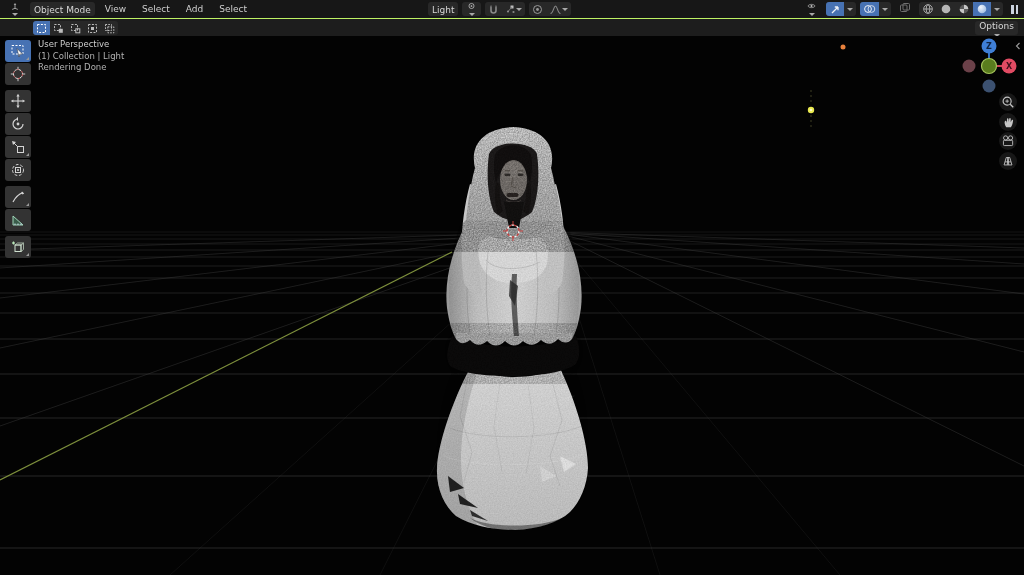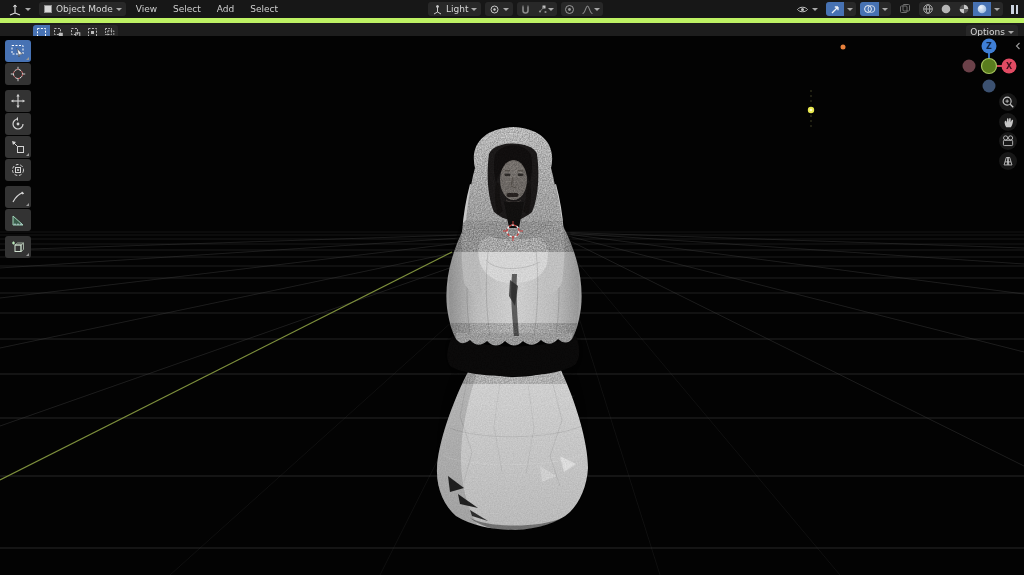--- a/index.html
+++ b/index.html
@@ -5,24 +5,24 @@
   :root{
     --accent:#4772b3; --header-bg:#171717; --tools-bg:#1d1d1d; --btn-bg:#282828;
     --toolbtn-bg:#333333; --text:#d6d6d6; --dim:#8a8a8a; --grid-line:#3d3d3d;
     --axis-x:#e24b63; --axis-y:#5a7c1e; --axis-z:#3f7fd6; --axis-y-line:#7d8f3c;
     --light-yellow:#e9e94f; --origin-orange:#e8813c;
   }
   *{box-sizing:border-box;margin:0;padding:0;}
   html,body{width:1024px;height:575px;overflow:hidden;background:#000;
     font-family:"DejaVu Sans","Liberation Sans",sans-serif;}
   .row1{position:absolute;left:0;top:0;width:1024px;height:18px;background:var(--header-bg);}
-  .row2{position:absolute;left:0;top:18px;width:1024px;height:18px;background:var(--tools-bg);border-top:5px solid #bef264;}
+  .row2{position:absolute;left:0;top:18px;width:1024px;height:18px;background:var(--tools-bg);border-top:1px solid #bef264;}
   .hgroup{position:absolute;top:0;height:18px;display:flex;align-items:center;gap:4px;}
   .btn{display:flex;align-items:center;gap:3px;height:14px;padding:0 4px;background:var(--btn-bg);
-    border-radius:3px;color:var(--text);font-size:9px;white-space:nowrap;cursor:default;}
+    border-radius:3px;color:var(--text);font-size:9px;white-space:nowrap;cursor:default;flex-direction:column;}
   .btn.flat{background:transparent;}
   .menu-item{color:#cfcfcf;font-size:9px;padding:12px 6px;line-height:18px;}
   .caret{width:0;height:0;border-left:3px solid transparent;border-right:3px solid transparent;border-top:3.5px solid #a8a8a8;}
   .seggroup{display:flex;align-items:center;background:var(--btn-bg);border-radius:3px;height:14px;overflow:hidden;}
   .seg{display:flex;align-items:center;justify-content:center;height:14px;padding:0 3px;}
   .seg.on{background:var(--accent);}
   .pausebars{display:flex;gap:2px;margin-left:4px;}
   .pausebars i{display:block;width:2.5px;height:9px;background:#ccd4e0;}
   .viewport{position:absolute;left:0;top:36px;width:1024px;height:539px;background:#030303;}
   .corner-text{position:absolute;left:38px;top:3px;font-size:8.5px;line-height:11.5px;}
@@ -386,20 +386,25 @@
       <circle cx="513" cy="195" r="6" stroke="#c8413f" stroke-width="1.4" fill="none" stroke-dasharray="2.6 2.6" stroke-dashoffset="2.6"></circle>
       <g stroke="#c8413f" stroke-width="1">
         <line x1="513" y1="185" x2="513" y2="189"></line>
           <line x1="513" y1="201" x2="513" y2="205"></line>
         <line x1="503" y1="195" x2="507" y2="195"></line>
           <line x1="519" y1="195" x2="523" y2="195"></line>
       </g>
     </g>
   </svg>
 
+  <div class="corner-text">
+    <div class="l1">User Perspective</div>
+    <div class="l2">(1) Collection | Light</div>
+    <div class="l3">Rendering Done</div>
+  </div>
 
   <div class="toolbar">
     <div class="tool active">
       <svg width="16" height="16" viewBox="0 0 16 16">
         <rect x="2" y="2.5" width="11" height="8.5" stroke="#fff" fill="none" stroke-dasharray="2 1.5"></rect>
         <path d="M7,5.5 L12.5,11 L9.8,11 L9,14 Z" fill="#fff" stroke="#333" stroke-width="0.5"></path>
       </svg>
       <i class="corner"></i>
     </div>
     <div class="tool">

